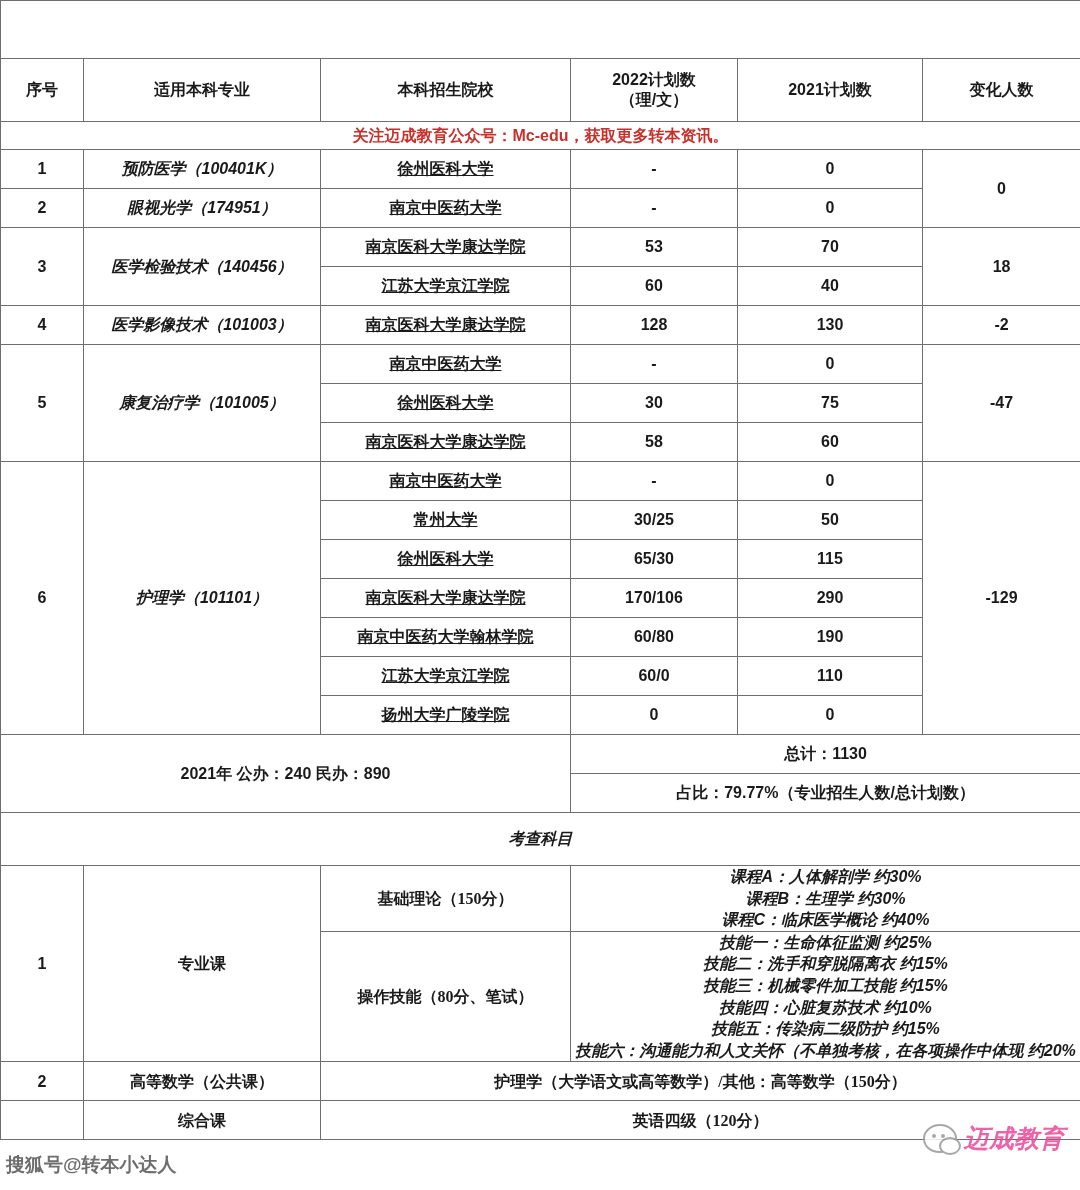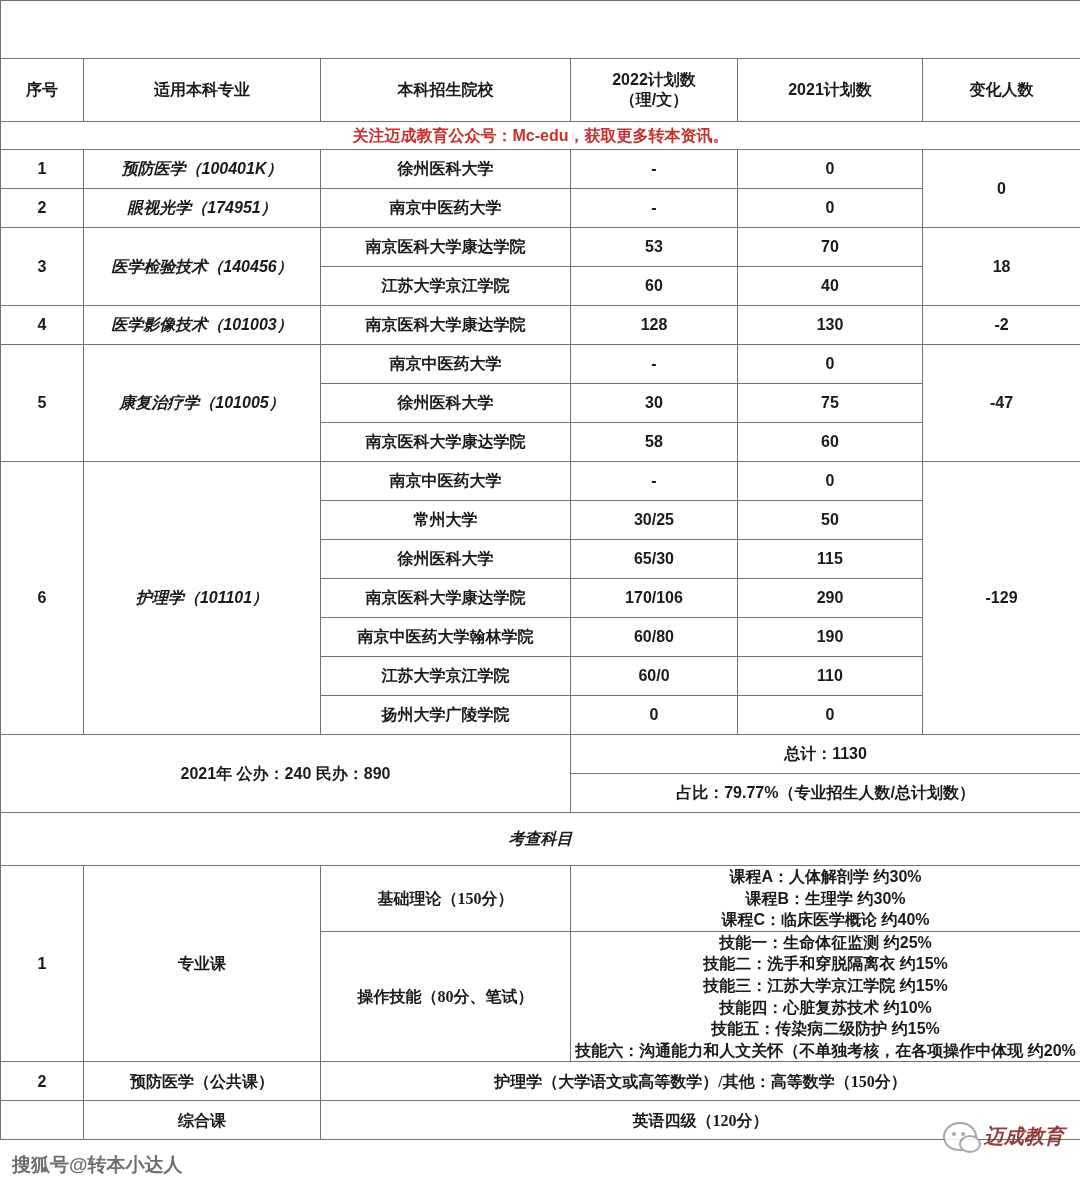--- a/index.html
+++ b/index.html
@@ -51,64 +51,64 @@
     color:#C7302B;
     font-size:15px;
     height:27px;
     font-weight:bold;
   }
 
   
   td.c{height:38px;font-size:16px;}
   td.num{font-size:16px;}
   td.major{font-size:16px;font-style:italic;}
-  td.school{font-size:16px;}
+  td.school{font-size:16px;text-decoration:underline;}
 
   
   td.sum{height:38px;font-size:16px;}
   td.sum-left{height:77px;font-size:17px;}
 
   
   td.section{
     height:52px;
     font-size:23px;
     font-style:italic;
   }
 
   
   td.detail{
     text-align:left;
     font-size:15.5px;
     padding:9px 8px 9px 10px;
     line-height:1.62;
     font-weight:bold;
   }
-  td.detail div{white-space:normal;}
+  td.detail div{white-space:normal;font-style:italic;}
   td.subj{font-size:16px;font-family:Liberation Serif, serif;}
 
   
   .wm{
     position:absolute;
     pointer-events:none;
     opacity:.55;
     font-weight:bold;
     color:#4a4a4a;
     white-space:nowrap;
   }
   .wm-left{
-    left:12px;top:1152px;
+    left:6px;top:1152px;
     font-size:19px;
     color:#3d3d3d;
     opacity:.75;
   }
   .wm-right{
     right:16px;top:1122px;
-    font-size:20px;
+    font-size:25px;
     font-style:italic;
-    color:#7f1d1d;
+    color:#ec4899;
     opacity:.85;
     display:flex;align-items:center;gap:7px;
   }
   .wechat-badge{
     width:30px;height:25px;border-radius:50% 50% 48% 48%;
     background:#ffffff;border:2px solid #9a9a9a;
     position:relative;display:inline-block;
   }
   .wechat-badge:before,.wechat-badge:after{
     content:"";position:absolute;width:4px;height:4px;border-radius:50%;
@@ -275,30 +275,30 @@
       <div>课程B：生理学 约30%</div>
       <div>课程C：临床医学概论 约40%</div>
     </td>
   </tr>
 
   <tr>
     <td class="c subj">操作技能（80分、笔试）</td>
     <td class="detail" colspan="3">
       <div>技能一：生命体征监测 约25%</div>
       <div>技能二：洗手和穿脱隔离衣 约15%</div>
-      <div>技能三：江苏大学京江学院 约15%</div>
+      <div>技能三：机械零件加工技能 约15%</div>
       <div>技能四：心脏复苏技术   约10%</div>
       <div>技能五：传染病二级防护 约15%</div>
       <div>技能六：沟通能力和人文关怀（不单独考核，在各项操作中体现 约20%</div>
     </td>
   </tr>
 
   <tr>
     <td class="c num">2</td>
-    <td class="c subj">预防医学（公共课）</td>
+    <td class="c subj">高等数学（公共课）</td>
     <td class="c subj" colspan="4">护理学（大学语文或高等数学）/其他：高等数学（150分）</td>
   </tr>
   <tr>
     <td class="c num"></td>
     <td class="c subj">综合课</td>
     <td class="c subj" colspan="4">英语四级（120分）</td>
   </tr>
 
 </tbody>
   </table>

